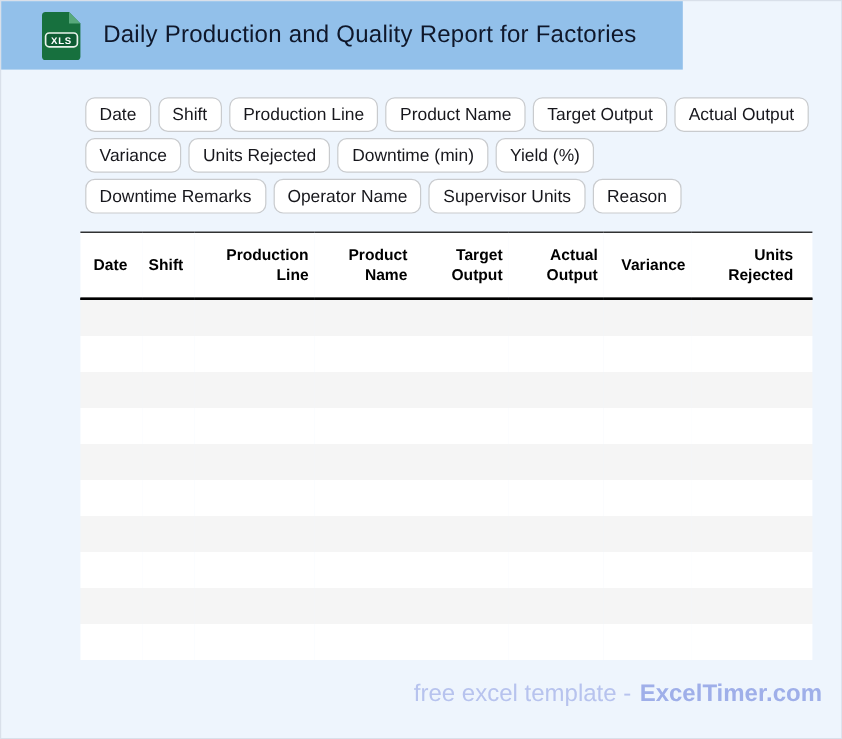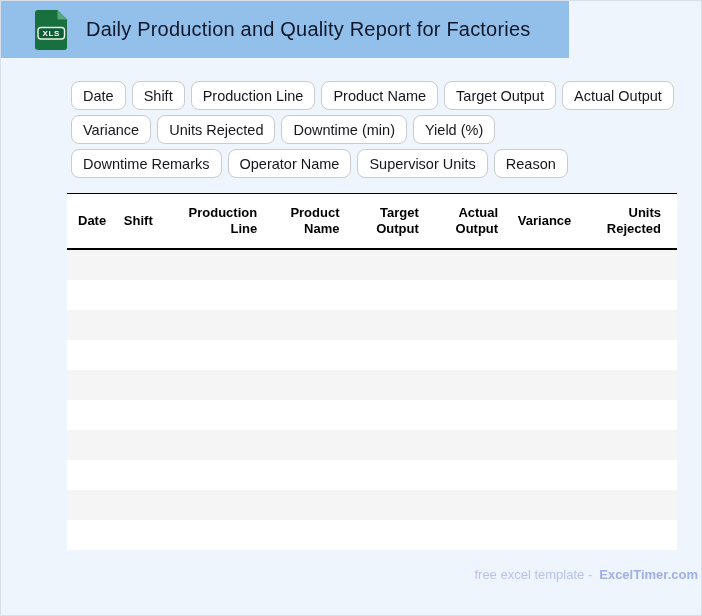--- a/index.html
+++ b/index.html
@@ -79,22 +79,22 @@
   .report-table thead th.al { text-align: left; }
   .report-table thead th.ar { text-align: right; }
   .report-table thead th:first-child { padding-left: 11px; }
   .report-table thead th:last-child { padding-right: 16px; }
   .report-table tbody td { height: 30px; padding: 0; border: 0; }
   .report-table tbody tr:nth-child(odd)  { background: var(--stripe, #F5F5F5); }
   .report-table tbody tr:nth-child(even) { background: #FFFFFF; }
 
   
   .footer {
-    position: absolute; top: 566px; right: 3px;
-    font-size: 13px;
+    position: absolute; top: 566px; right: 16px;
+    font-size: 20px;
     color: var(--footer-light, #B7C3EE);
     white-space: nowrap;
   }
   .footer .brand {
     font-weight: bold;
     color: var(--footer-brand, #9FAFE9);
     margin-left: 7px;
     text-decoration: none;
     cursor: pointer;
   }

